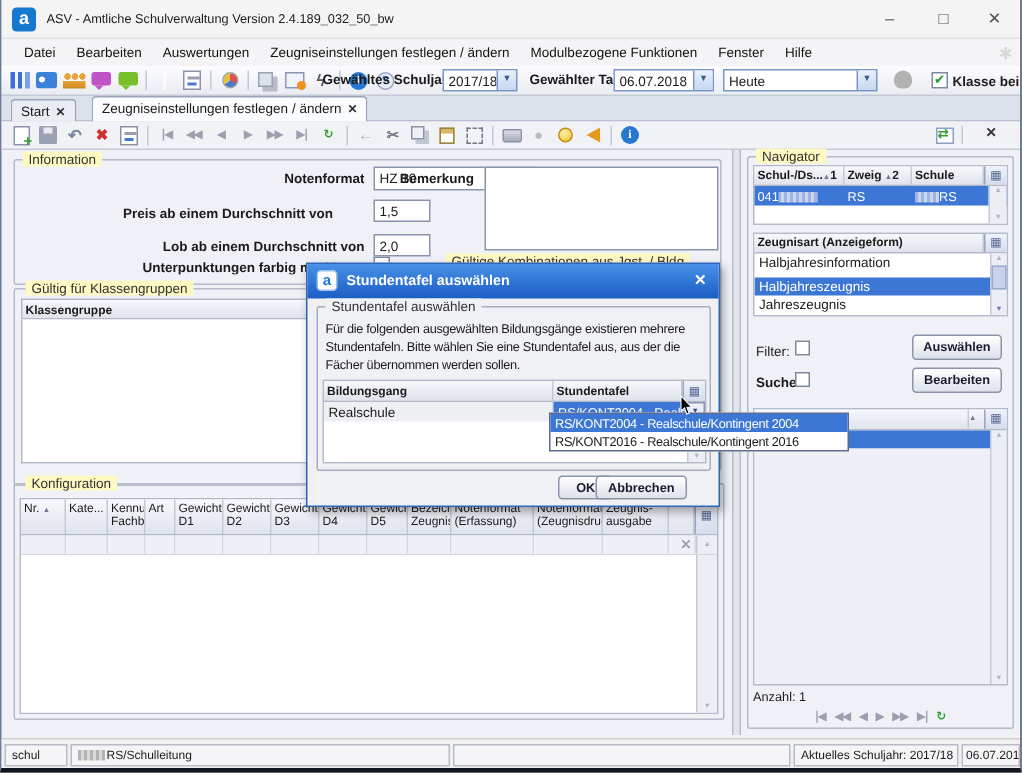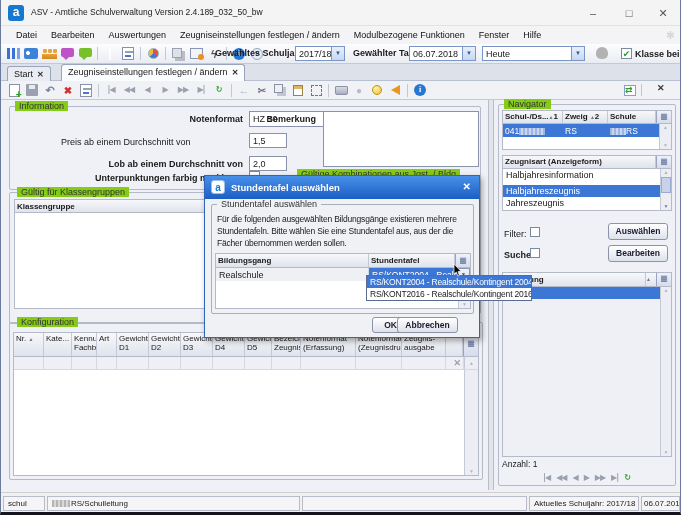--- a/index.html
+++ b/index.html
@@ -76,21 +76,21 @@
   .input { position:absolute; background:#fff; border:1px solid #8892aa; font-size:9px; padding:2px 3px; line-height:11px; }
   .cb { position:absolute; width:11px; height:11px; background:#fff; border:1px solid #7a8aa0; font:900 9px/10px "DejaVu Sans",sans-serif; color:#1f9e2e; text-align:center; }
 
   
   .tabrow { position:absolute; left:0; top:64px; width:681px; height:17px; background:#dde1ea; border-bottom:1px solid #b8bfd0; }
   .tab { position:absolute; border:1px solid #9aa4ba; border-bottom:none; border-radius:3px 3px 0 0; padding:2px 6px 0 6px; font-size:9px; white-space:nowrap; }
   .tabx { font-weight:900; font-size:8px; color:#333; margin-left:4px; }
 
   
   .grp { position:absolute; border:1px solid #b4bac8; border-radius:2px; }
-  .grplbl { position:absolute; background:#84cc16; padding:0 4px; font-size:9px; color:#333; white-space:nowrap; }
+  .grplbl { position:absolute; background:#fef9c3; padding:0 4px; font-size:9px; color:#333; white-space:nowrap; }
 
   
   .hdr { background:linear-gradient(#f7f8fb,#dfe3ec); border-bottom:1px solid #b4bac8; }
   .hcell { border-right:1px solid #c4c9d6; padding:1px 2px; font-size:8px; line-height:9px; overflow:hidden; white-space:nowrap; }
   .fcell { border-right:1px solid #d4d8e2; background:#eef0f5; }
   .gridbtn { width:15px; background:linear-gradient(#eef2fa,#d6dcec); border-left:1px solid #9aa4c0; text-align:center; font-size:8px; line-height:12px; color:#5a6a95; flex:0 0 auto; }
   .selrow { background:#3d77d6; color:#fff; }
   .scol { background:#eceef4; }
   .sarr { font-size:5px; color:#b0b6c6; text-align:center; line-height:7px; }
   .sarr.on { color:#6b7db0; }
@@ -266,21 +266,21 @@
   <span class="abs" style="left:640px;top:84px;width:1px;height:12px;background:#c2c7d4"></span>
   <span class="abs" style="left:656px;top:83px;font-weight:900;font-size:9px;color:#333">✕</span>
 
   <div class="grp" style="left:8px;top:106px;width:472px;height:84px"></div>
   <span class="grplbl" style="left:14px;top:101px">Information</span>
 
   <span class="abs nowrap" style="left:60px;top:114px;width:182px;text-align:right;font-weight:700">Notenformat</span>
   <span class="input nowrap" style="left:248px;top:111px;width:107px;height:16px">HZ 10</span>
   <span class="abs nowrap" style="left:231px;top:114px;width:84px;text-align:right;font-weight:700">Bemerkung</span>
   <span class="input" style="left:322px;top:111px;width:156px;height:56px"></span>
-  <span class="abs nowrap" style="left:60px;top:137px;width:182px;text-align:left;font-weight:400">Preis ab einem Durchschnitt von</span>
+  <span class="abs nowrap" style="left:60px;top:137px;width:182px;text-align:center;font-weight:700">Preis ab einem Durchschnitt von</span>
   <span class="input nowrap" style="left:248px;top:133px;width:38px;height:15px">1,5</span>
   <span class="abs nowrap" style="left:60px;top:159px;width:182px;text-align:right;font-weight:700">Lob ab einem Durchschnitt von</span>
   <span class="input nowrap" style="left:248px;top:156px;width:38px;height:15px">2,0</span>
   <span class="abs nowrap" style="left:60px;top:173px;width:182px;text-align:right;font-weight:700">Unterpunktungen farbig markieren</span>
   <span class="cb" style="left:248px;top:171px"></span>
 
   <div class="grp" style="left:8px;top:192px;width:276px;height:132px">
     <div class="hdr" style="position:absolute;left:4px;top:6px;width:266px;height:14px;border:1px solid #b4bac8;display:flex">
       <span class="hcell" style="flex:1;font-weight:700;line-height:11px">Klassengruppe</span>
     </div>
@@ -429,21 +429,21 @@
         <span class="nowrap" style="width:153px;padding:2px 3px;border-right:1px solid #d4d8e2">Realschule</span>
         <span class="selrow nowrap" style="flex:1;padding:2px 3px;font-size:8.5px">RS/KONT2004 - Realsc</span>
         <span style="width:13px;background:linear-gradient(#f2f4fa,#d6dcec);border:1px solid #8a96b4;font-size:5px;line-height:11px;text-align:center;color:#3a4a70">▼</span>
       </div>
       <div class="scol" style="position:absolute;right:0;top:27px;width:12px;bottom:0;border-left:1px solid #c4c9d6">
         <div class="sarr">▲</div>
         <div class="sarr" style="position:absolute;bottom:0;width:100%">▼</div>
       </div>
     </div>
 
-    <div class="abs" style="left:161px;top:99px;width:166px;background:#fff;border:1px solid #5a6a90;z-index:60">
+    <div class="abs" style="left:161px;top:99px;width:200px;background:#fff;border:1px solid #5a6a90;z-index:60">
       <div class="selrow nowrap" style="height:12px;padding:1px 3px;font-size:8.5px;letter-spacing:-0.2px">RS/KONT2004 - Realschule/Kontingent 2004</div>
       <div class="nowrap" style="height:12px;padding:1px 3px;font-size:8.5px;letter-spacing:-0.2px">RS/KONT2016 - Realschule/Kontingent 2016</div>
     </div>
 
     <svg class="abs" style="left:248px;top:88px;z-index:70" width="9" height="13" viewBox="0 0 9 13">
       <path d="M1 0 L1 10 L3.4 8 L4.8 12 L6.4 11.4 L5 7.6 L8 7.4 Z" fill="#000" stroke="#fff" stroke-width="0.7"></path>
     </svg>
 
     <span class="btn" style="left:167px;top:141px;width:37px;height:16px;line-height:14px">OK</span>
     <span class="btn" style="left:192px;top:141px;width:61px;height:16px;line-height:14px">Abbrechen</span>

